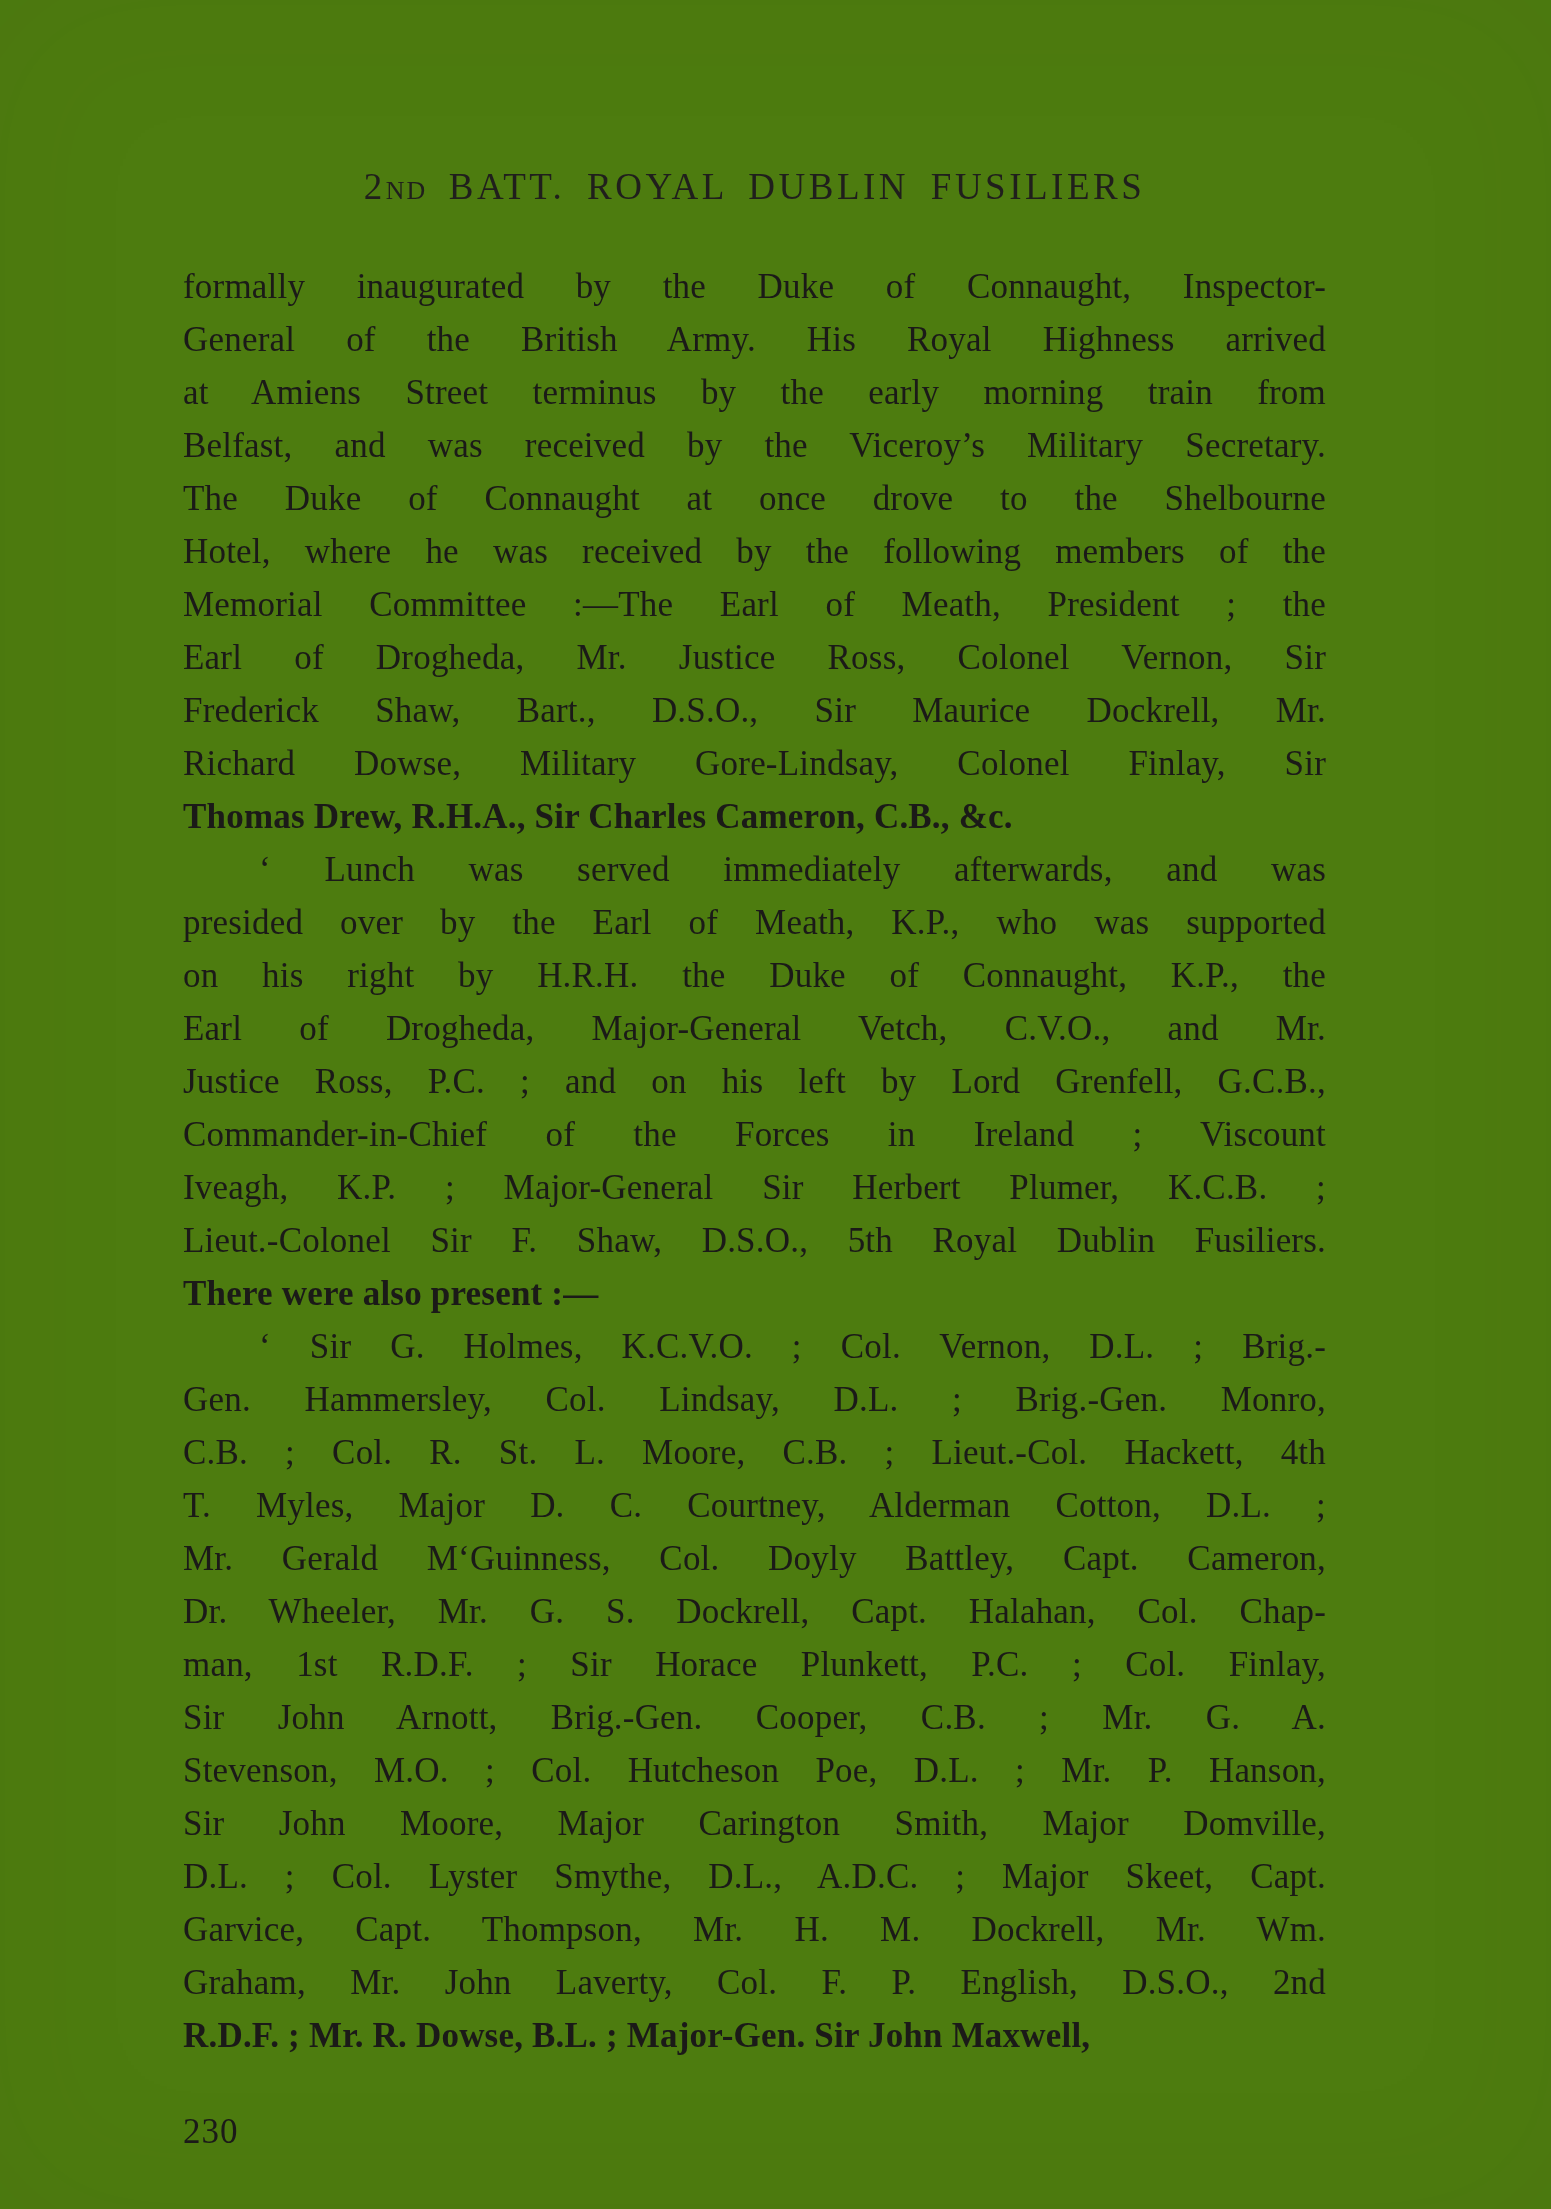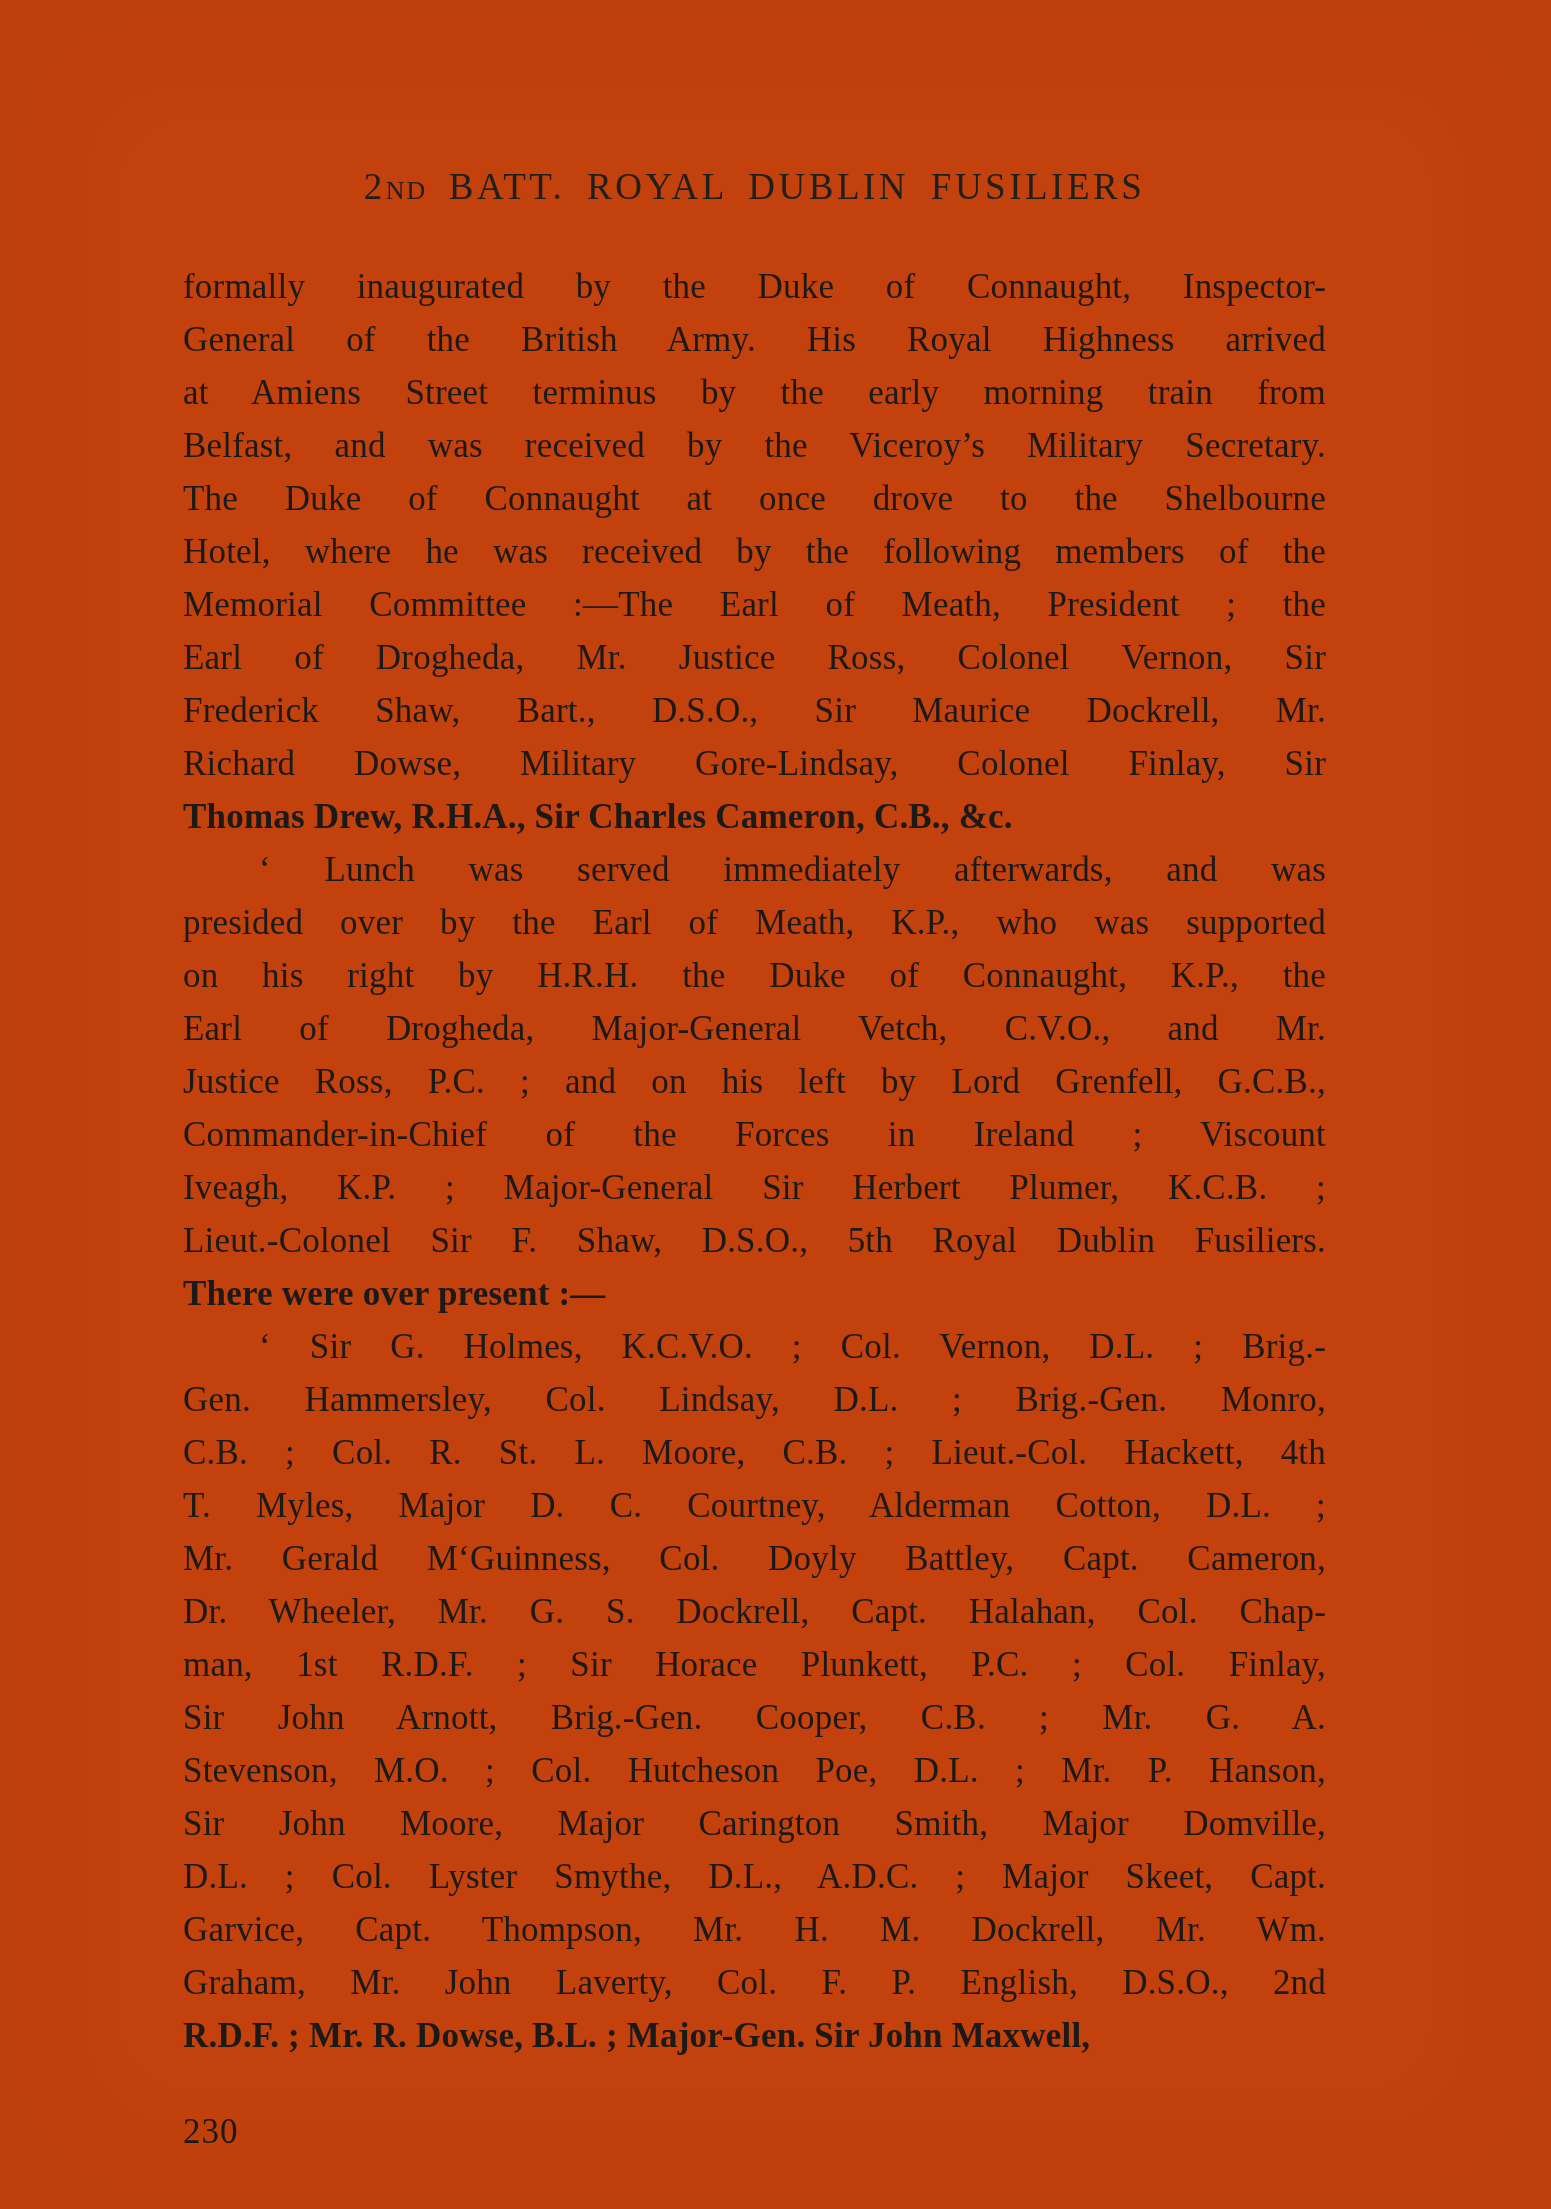--- a/index.html
+++ b/index.html
@@ -2,21 +2,21 @@
 <html><head>
 <meta charset="utf-8">
 <style>
   * { margin: 0; padding: 0; box-sizing: border-box; }
   html, body { background: #e9e8e4; }
   .page {
     position: relative;
     width: 1551px;
     height: 2209px;
     margin: 0 auto;
-    background: #c2410c;
+    background: #4d7c0f;
     box-shadow: inset 0 0 160px rgba(60,55,40,0.06);
     font-family: "Liberation Serif", "DejaVu Serif", serif;
     color: #1b1a18;
     overflow: hidden;
   }
   .running-head {
     position: absolute;
     left: 183px;
     top: 165px;
     width: 1143px;
@@ -84,21 +84,21 @@
 
     <div class="paragraph">
       <div class="line indent">‘ Lunch was served immediately afterwards, and was</div>
       <div class="line">presided over by the Earl of Meath, K.P., who was supported</div>
       <div class="line">on his right by H.R.H. the Duke of Connaught, K.P., the</div>
       <div class="line">Earl of Drogheda, Major-General Vetch, C.V.O., and Mr.</div>
       <div class="line">Justice Ross, P.C. ; and on his left by Lord Grenfell, G.C.B.,</div>
       <div class="line">Commander-in-Chief of the Forces in Ireland ; Viscount</div>
       <div class="line">Iveagh, K.P. ; Major-General Sir Herbert Plumer, K.C.B. ;</div>
       <div class="line">Lieut.-Colonel Sir F. Shaw, D.S.O., 5th Royal Dublin Fusiliers.</div>
-      <div class="line last">There were over present :—</div>
+      <div class="line last">There were also present :—</div>
     </div>
 
     <div class="paragraph">
       <div class="line indent">‘ Sir G. Holmes, K.C.V.O. ;  Col. Vernon, D.L. ;  Brig.-</div>
       <div class="line">Gen. Hammersley, Col. Lindsay, D.L. ; Brig.-Gen. Monro,</div>
       <div class="line">C.B. ; Col. R. St. L. Moore, C.B. ; Lieut.-Col. Hackett, 4th</div>
       <div class="line">T. Myles, Major D. C. Courtney, Alderman Cotton, D.L. ;</div>
       <div class="line">Mr. Gerald M‘Guinness, Col. Doyly Battley, Capt. Cameron,</div>
       <div class="line">Dr. Wheeler, Mr. G. S. Dockrell, Capt. Halahan, Col. Chap-</div>
       <div class="line">man, 1st R.D.F. ; Sir Horace Plunkett, P.C. ; Col. Finlay,</div>

